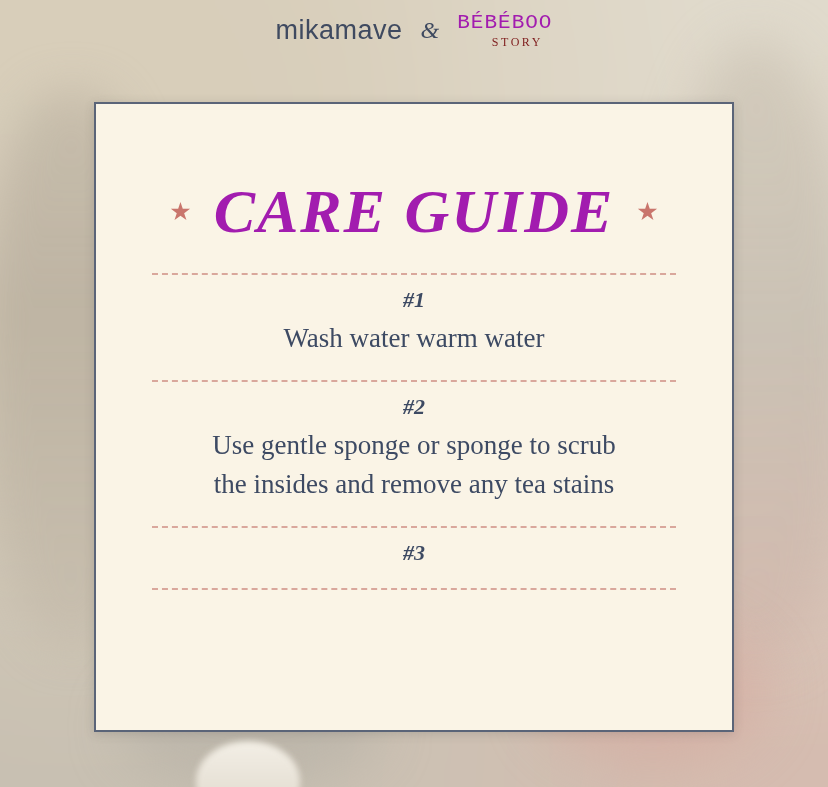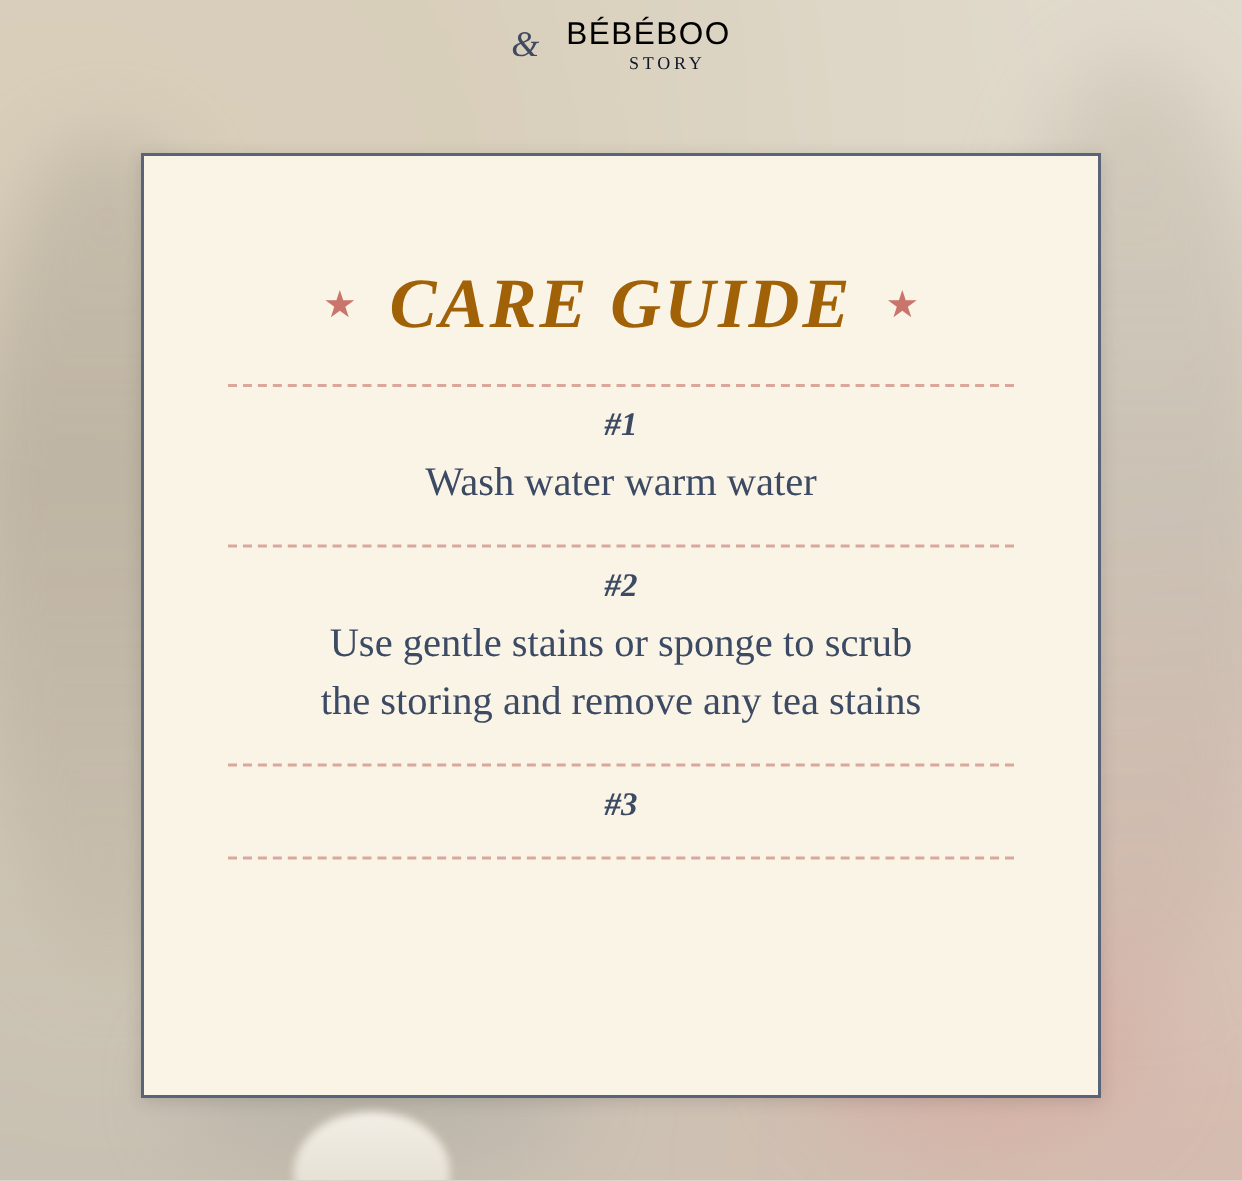--- a/index.html
+++ b/index.html
@@ -98,30 +98,30 @@
     font-size: 24px;
     color: #3f4a60;
   }
   .brand-right {
     display: flex;
     flex-direction: column;
     align-items: center;
     line-height: 1;
   }
   .brand-right-main {
-    font-family: Liberation Sans, sans-serif;
+    font-family: Liberation Mono, monospace;
     font-size: 21px;
     letter-spacing: 1px;
-    color: #000000;
+    color: #a21caf;
   }
   .brand-right-sub {
     font-family: "Liberation Serif", serif;
     font-size: 12px;
     letter-spacing: 2.5px;
-    color: #0f172a;
+    color: #7f1d1d;
     margin-top: 3px;
     margin-left: 25px;
   }
 
   
   .card {
     position: absolute;
     left: 94px;
     top: 102px;
     width: 640px;
@@ -138,23 +138,23 @@
     display: flex;
     align-items: center;
     justify-content: center;
     gap: 22px;
     margin-top: 72px;
   }
   .title {
     font-family: "Liberation Serif", serif;
     font-style: italic;
     font-weight: 700;
-    font-size: 47px;
+    font-size: 62px;
     letter-spacing: 2px;
-    color: #a16207;
+    color: #a21caf;
     white-space: nowrap;
     text-align: right;
   }
   .star {
     color: #c9756c;
     font-size: 25px;
     line-height: 1;
   }
 
   .divider {
@@ -191,20 +191,21 @@
 <div class="stage">
 
   <div class="bg"></div>
   <div class="bg-accent-left"></div>
   <div class="bg-accent-right"></div>
   <div class="bg-blob-pink"></div>
   <div class="bg-blob-grey"></div>
   <div class="bg-bowl"></div>
 
   <div class="brand">
+    <div class="brand-left">mikamave</div>
     <div class="brand-amp">&amp;</div>
     <div class="brand-right">
       <div class="brand-right-main">BÉBÉBOO</div>
       <div class="brand-right-sub">STORY</div>
     </div>
   </div>
 
   <div class="card">
 
     <div class="title-row">
@@ -216,22 +217,22 @@
     <div class="divider"></div>
 
     <div class="steps">
         <div class="step">
           <div class="step-num">#1</div>
           <div class="step-line"><span>Wash water </span><b>warm water</b></div>
         </div>
         <div class="divider tight"></div>
         <div class="step">
           <div class="step-num">#2</div>
-          <div class="step-line"><span>Use </span><b>gentle stains</b><span> or </span><b>sponge</b><span> to </span><b>scrub</b></div>
-          <div class="step-line"><b>the storing</b><span> and remove any tea stains</span></div>
+          <div class="step-line"><span>Use </span><b>gentle sponge</b><span> or </span><b>sponge</b><span> to </span><b>scrub</b></div>
+          <div class="step-line"><b>the insides</b><span> and remove any tea stains</span></div>
         </div>
         <div class="divider tight"></div>
         <div class="step">
           <div class="step-num">#3</div>
         </div>
         <div class="divider tight"></div>
       </div>
 
   </div>
 </div>

